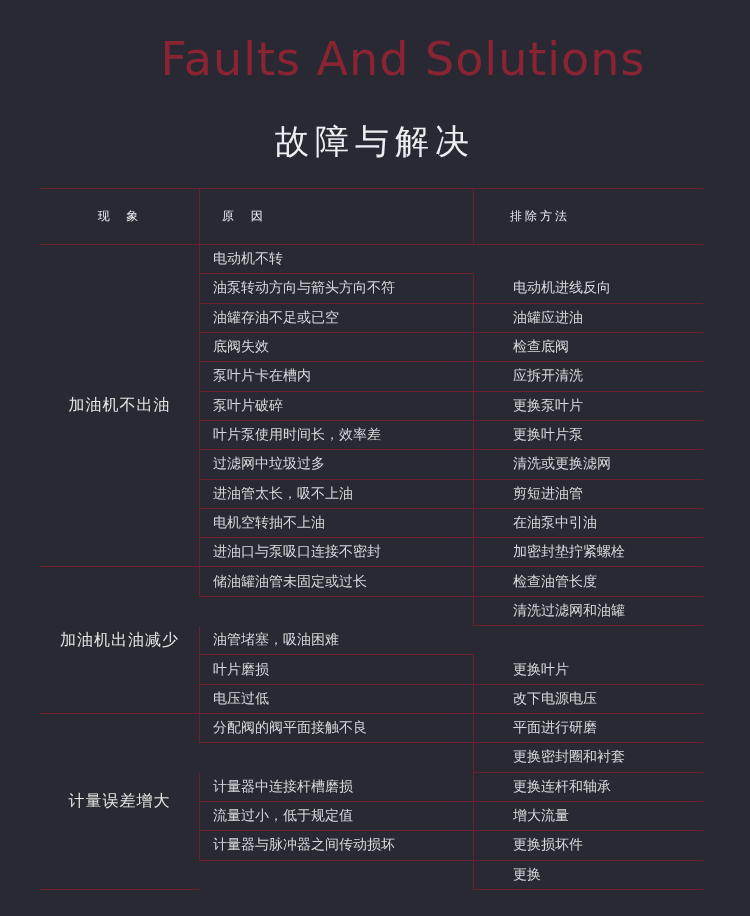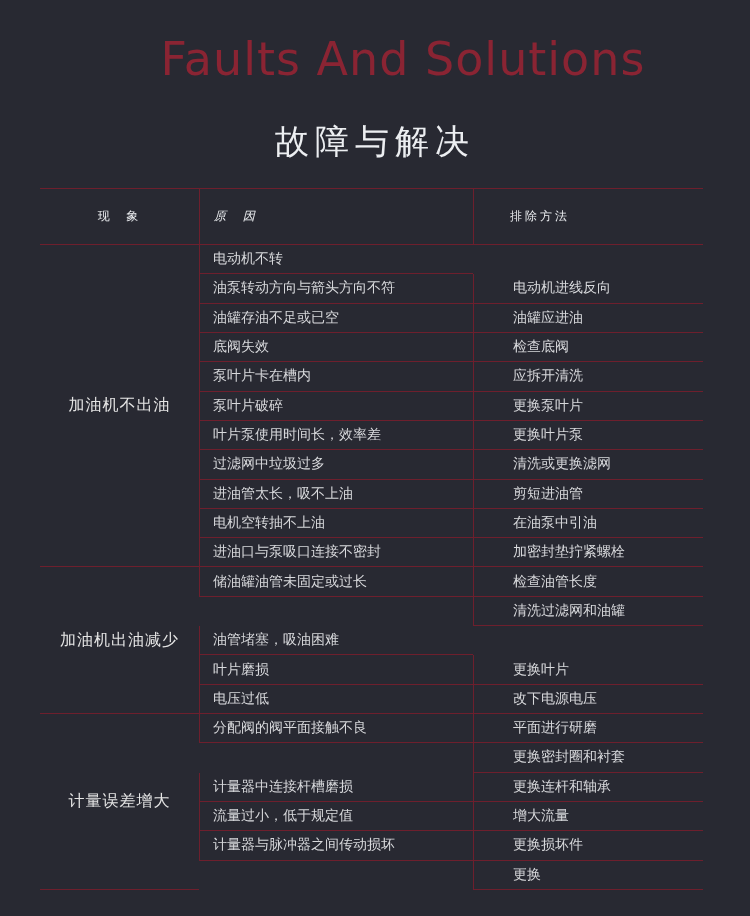--- a/index.html
+++ b/index.html
@@ -42,21 +42,21 @@
     display:grid;grid-template-columns:159px 274px 230px;
     height:56px;box-sizing:border-box;
     border-bottom:1px solid var(--line);
   }
   .th{
     display:flex;align-items:center;
     font-size:12px;color:var(--text-bright);
     letter-spacing:3px;white-space:pre;
   }
   .th-phen{justify-content:center;}
-  .th-cause{border-left:1px solid var(--line);padding-left:14px;font-style:italic;}
+  .th-cause{border-left:1px solid var(--line);padding-left:22px;}
   .th-sol{border-left:1px solid var(--line);padding-left:36px;}
   .group{
     display:grid;grid-template-columns:159px 274px 230px;
     grid-auto-rows:29.32px;
   }
   .phen-cell{
     grid-column:1;
     display:flex;align-items:center;justify-content:center;
     font-size:16px;color:#e5e5e5;letter-spacing:1px;
     border-bottom:1px solid var(--line);

